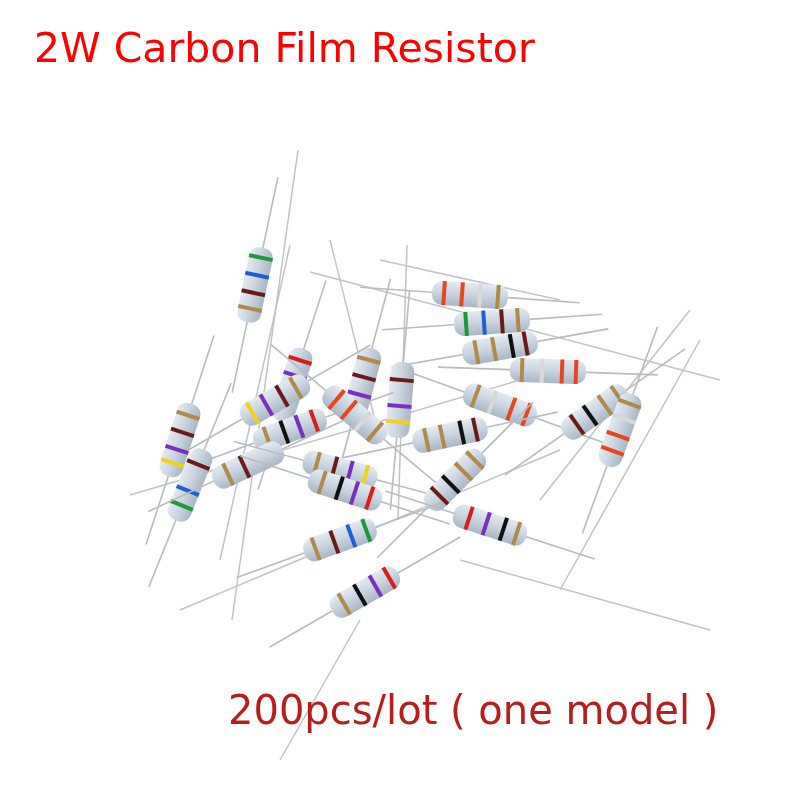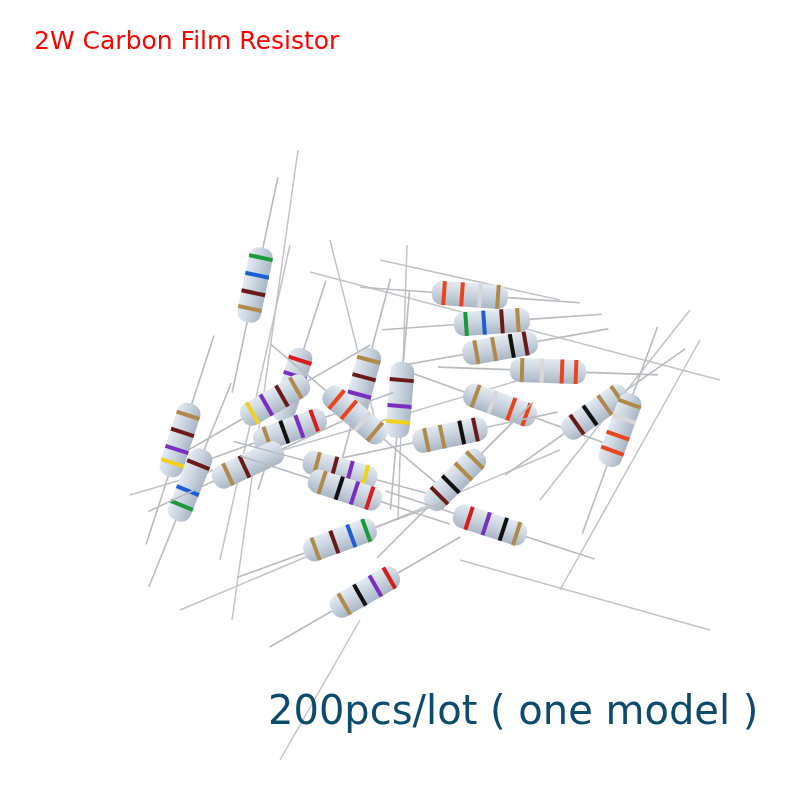--- a/index.html
+++ b/index.html
@@ -1,18 +1,18 @@
 <!DOCTYPE html>
 <html><head>
 <meta charset="utf-8">
 <style>
   html, body { margin:0; padding:0; background:#ffffff; }
   body { width:800px; height:800px; position:relative; overflow:hidden; font-family:"DejaVu Sans", sans-serif; }
-  .title { position:absolute; left:34px; top:28px; font-size:25px; color:#ff0000; letter-spacing:0px; white-space:nowrap; line-height:1; }
-  .caption { position:absolute; left:228px; top:690px; font-size:40px; color:#0c4a6e; white-space:nowrap; line-height:1;margin-left:40px; }
+  .title { position:absolute; left:34px; top:28px; font-size:41px; color:#ff0000; letter-spacing:0px; white-space:nowrap; line-height:1; }
+  .caption { position:absolute; left:228px; top:690px; font-size:40px; color:#b91c1c; white-space:nowrap; line-height:1; }
   svg.photo { position:absolute; left:0; top:0; }
 </style>
 </head>
 <body>
 
 <svg class="photo" width="800" height="800" viewBox="0 0 800 800">
   <defs>
     <linearGradient id="bodyg" x1="0" y1="0" x2="0" y2="1">
       <stop offset="0" stop-color="#e4eaf1"></stop>
       <stop offset="0.5" stop-color="#c9d3df"></stop>

